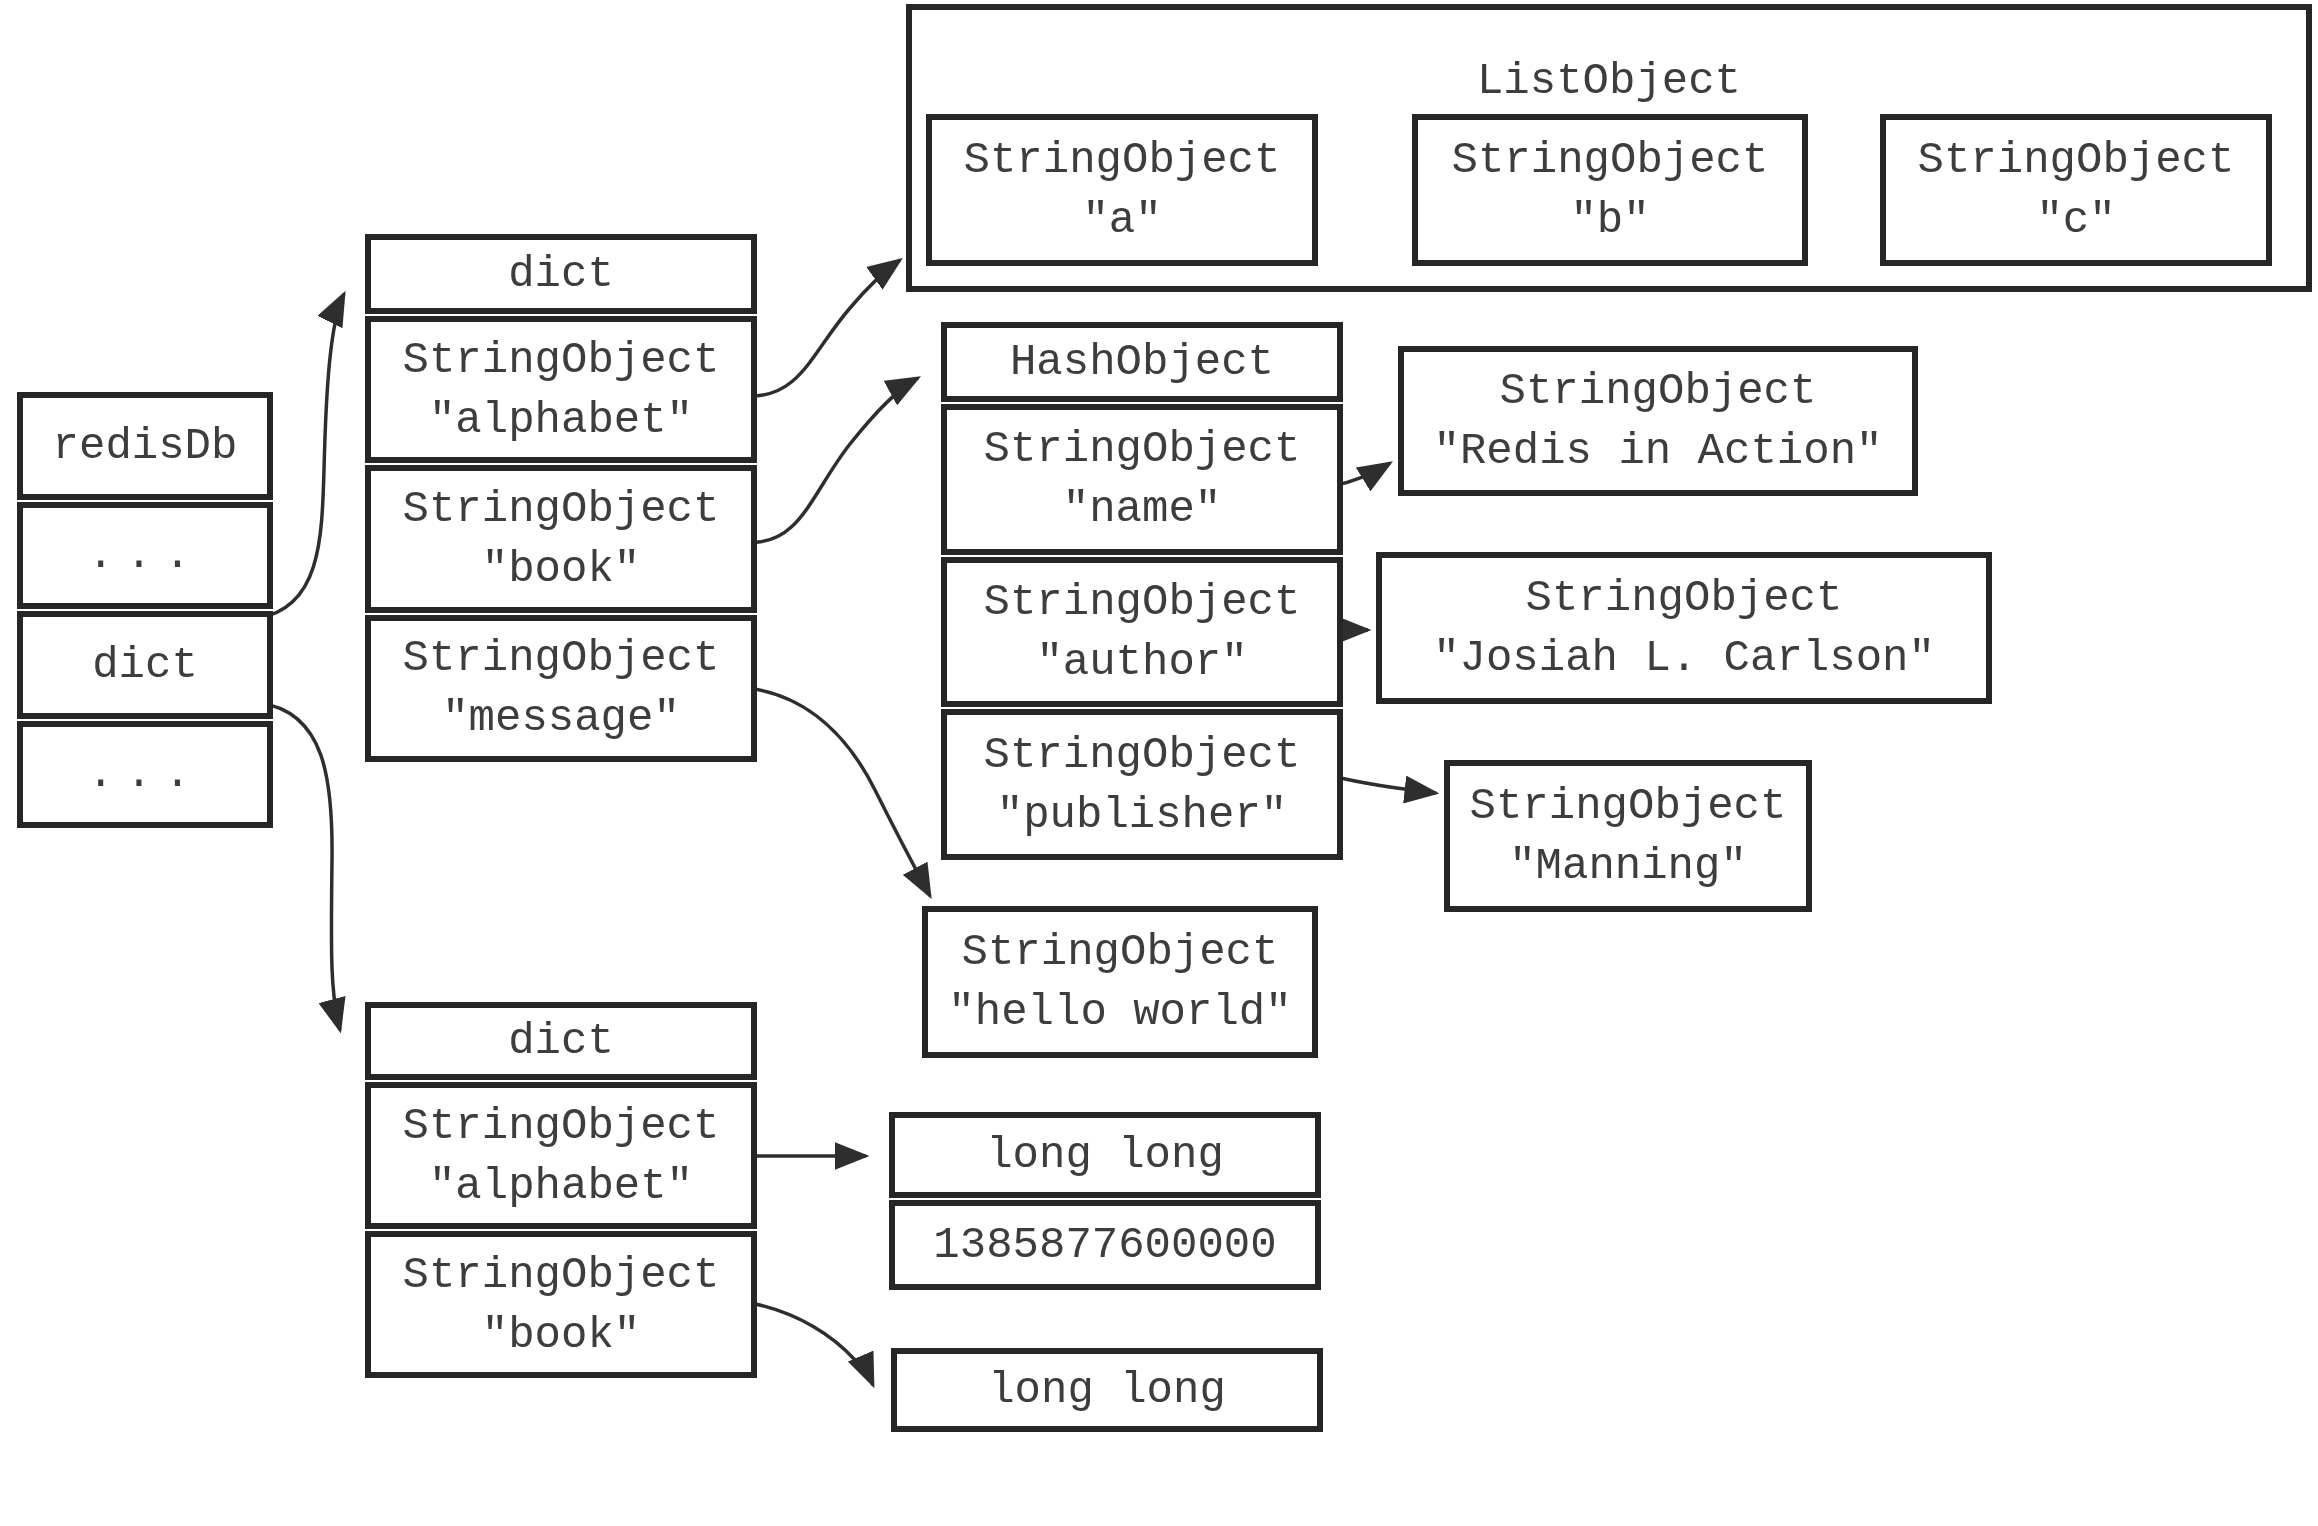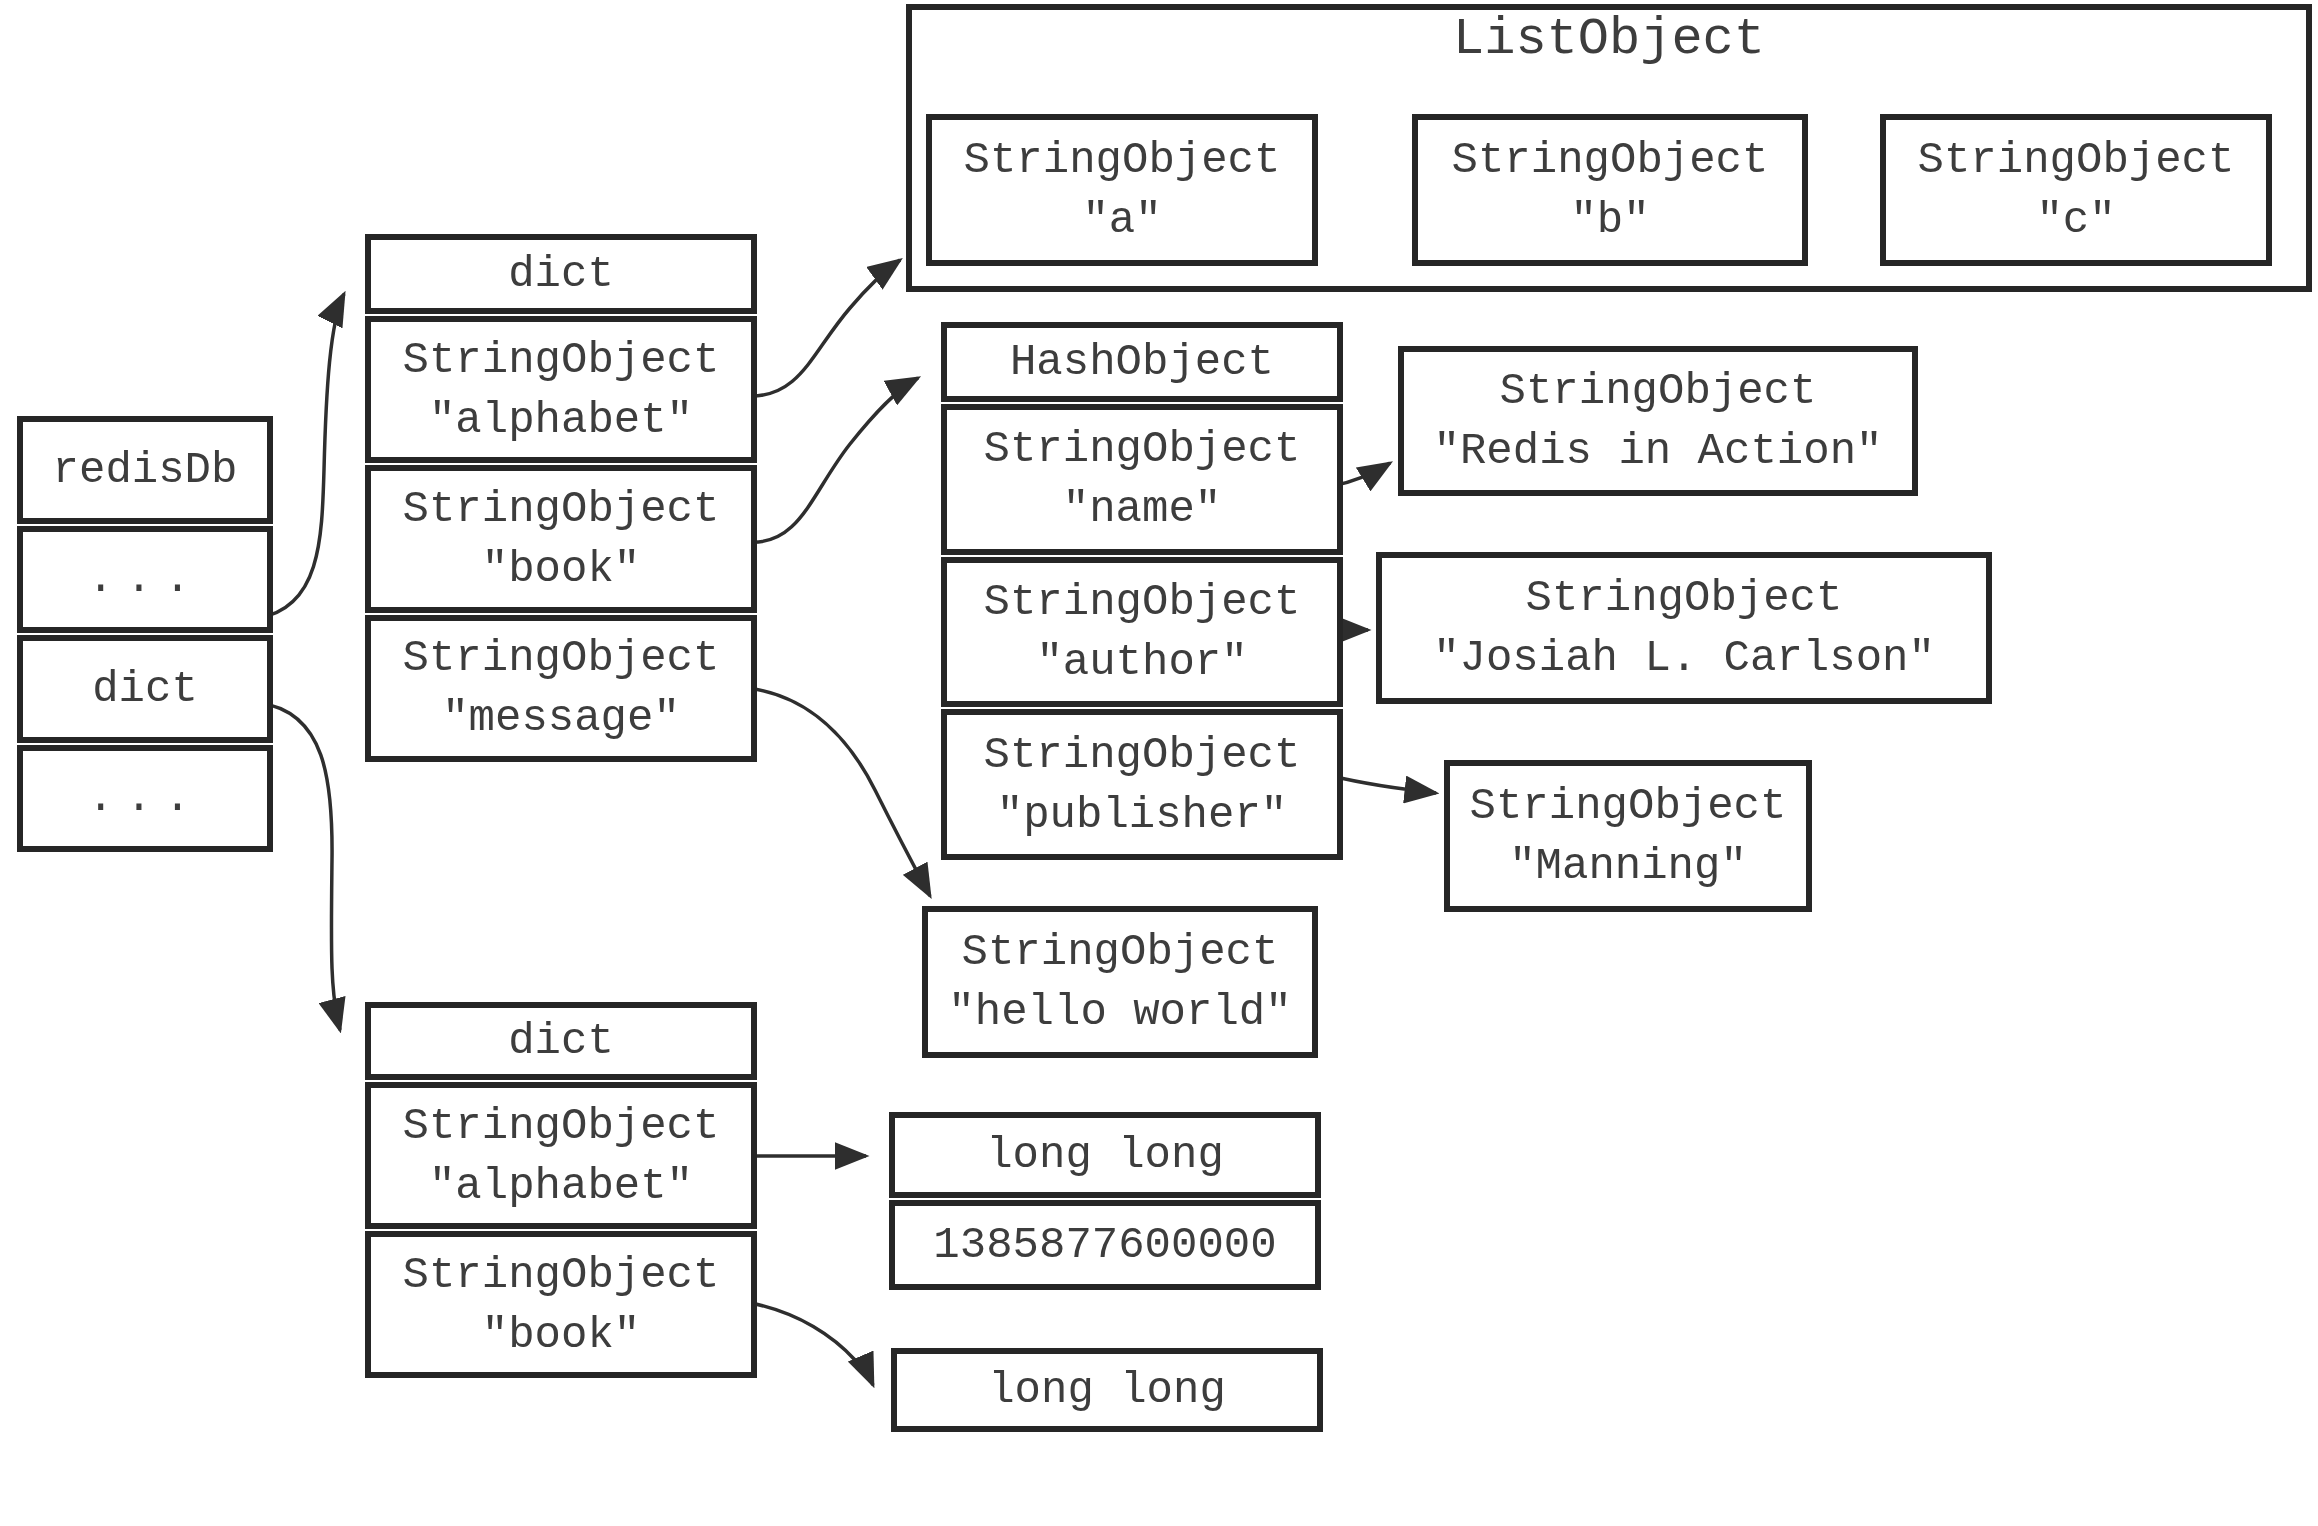--- a/index.html
+++ b/index.html
@@ -45,22 +45,22 @@
   }
   
   .container-box{
     position:absolute;
     border:6px solid #262626;
     background:#ffffff;
     box-sizing:border-box;
   }
   .container-title{
     height:96px;
-    display:flex;align-items:flex-start;justify-content:center;
-    font-size:52px;
+    display:flex;align-items:flex-end;justify-content:center;
+    font-size:44px;
     white-space:nowrap;
   }
   svg.arrows{
     position:absolute;left:0;top:0;
     pointer-events:none;
   }
   svg.arrows path{
     fill:none;
     stroke:#2e2e2e;
     stroke-width:3.5px;
@@ -84,21 +84,21 @@
     <path d="M 748 688 C 810 696 850 740 875 790 C 898 836 915 868 930 896" marker-end="url(#ah)"></path>
     <path d="M 1320 190 L 1402 190" marker-end="url(#ah)"></path>
     <path d="M 1810 190 L 1870 190" marker-end="url(#ah)"></path>
     <path d="M 1332 486 C 1355 482 1372 474 1390 463" marker-end="url(#ah)"></path>
     <path d="M 1332 630 L 1368 630" marker-end="url(#ah)"></path>
     <path d="M 1332 776 C 1365 784 1400 789 1436 793" marker-end="url(#ah)"></path>
     <path d="M 746 1156 L 866 1156" marker-end="url(#ah)"></path>
     <path d="M 746 1302 C 800 1312 835 1338 855 1360 C 864 1370 870 1378 873 1385" marker-end="url(#ah)"></path>
   </svg>
 
-  <div class="vtable" style="left:4px;top:416px;width:256px;height:436px;">
+  <div class="vtable" style="left:4px;top:392px;width:256px;height:436px;">
     <div class="cell">
       <span>redisDb</span>
     </div>
     <div class="cell dots">
       <span>...</span>
     </div>
     <div class="cell">
       <span>dict</span>
     </div>
     <div class="cell dots">

